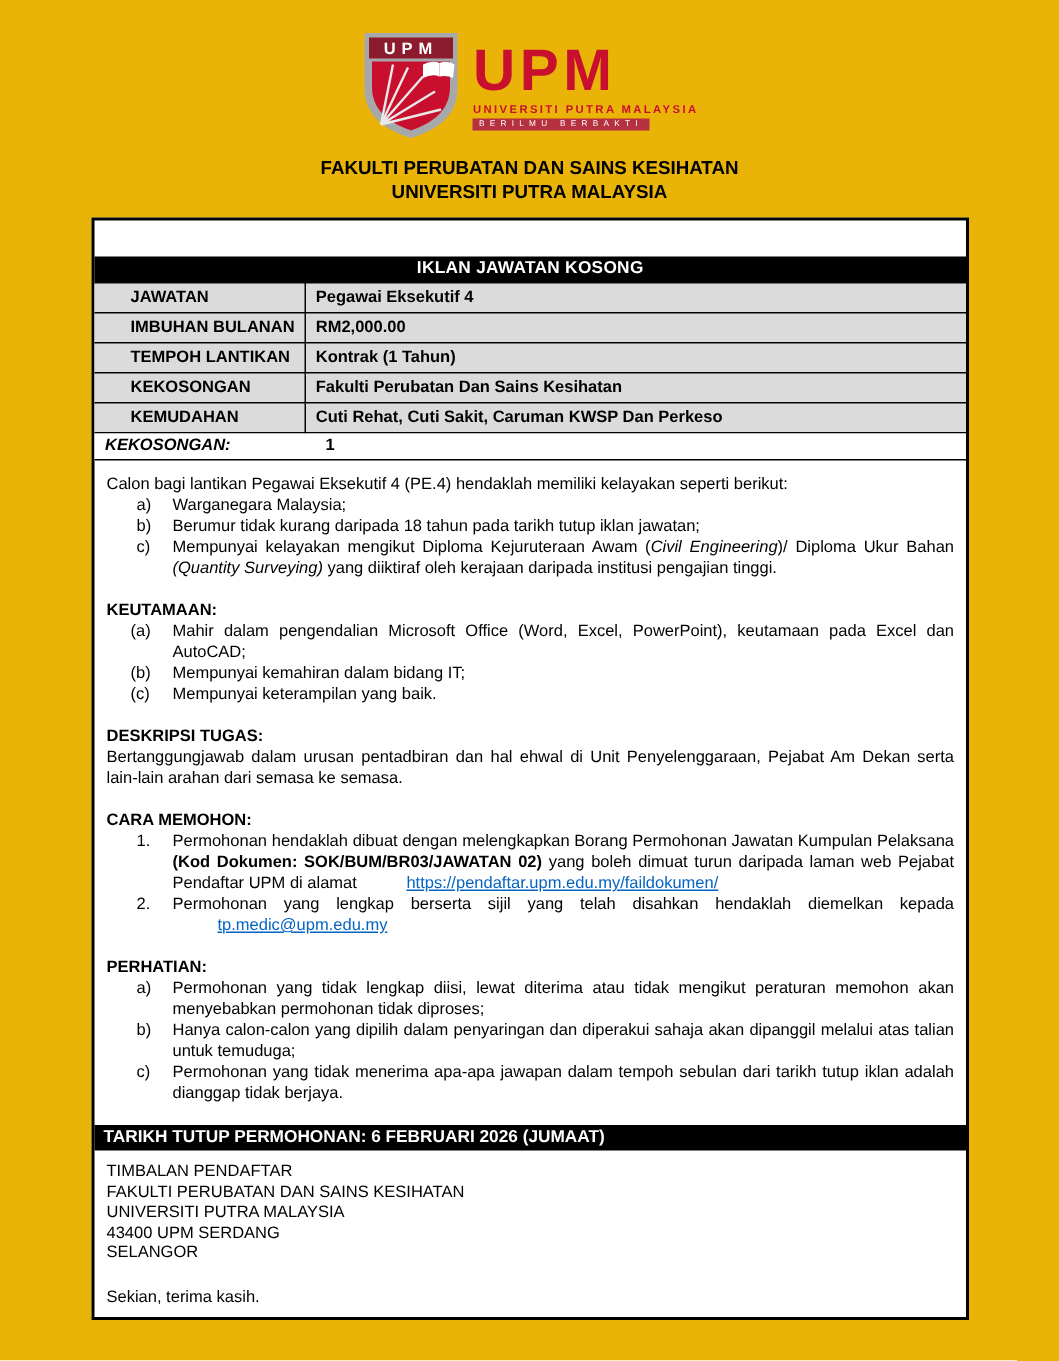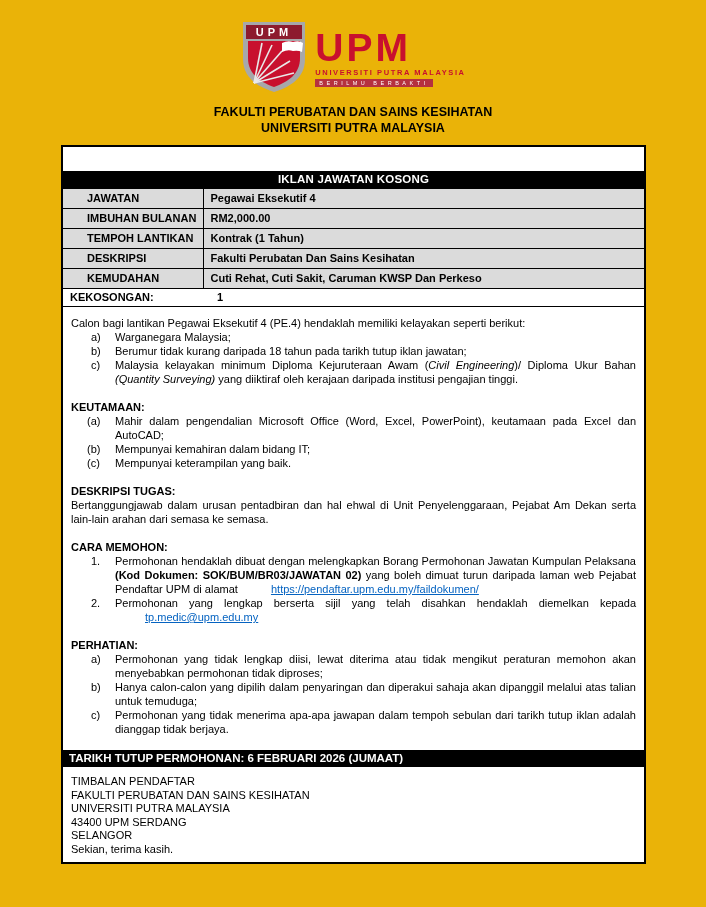--- a/index.html
+++ b/index.html
@@ -22,37 +22,37 @@
   .banner { background:#000; color:#fff; font-weight:bold; font-size:11.5px; line-height:15px; padding:1px 6px; }
   .banner.center { text-align:center; letter-spacing:0.2px;margin-top:24px; }
   
   table.details { width:100%; border-collapse:collapse; }
   table.details td { border:1px solid #000; font-size:11px; font-weight:bold; padding:3px 6px 4px 7px; }
   table.details td.lbl { width:140px;padding-left:24px; }
   table.details tr { background:#dbdbdb; }
   table.details tr td { border-left:none; }
   table.details tr td:last-child { border-right:none; }
   .vacancy-row { display:flex; border-bottom:1px solid #000; font-size:11px; font-weight:bold; padding:2px 0 3px 0; background:#fff; }
-  .vacancy-row .vl { width:141px; padding-left:7px; }
+  .vacancy-row .vl { width:141px; padding-left:7px;font-style:italic; }
   .vacancy-row .vv { padding-left:13px; }
   
   .body-content { padding:9px 8px 4px 8px; font-size:11px; line-height:14px; }
   .sec { margin-bottom:14px; }
   .sec-h { font-weight:bold; }
   .just { text-align:justify; }
   .li { display:flex; }
   .li .mk { flex:0 0 24px; margin-left:20px; }
   .li .mk2 { flex:0 0 28px; margin-left:16px; }
   .li .tx { flex:1; }
   a.doc-link { color:#0563c1; text-decoration:underline;margin-left:30px; }
   .b { font-weight:bold; }
   .i { font-style:italic; }
   
   .footer-block { padding:8px 8px 6px 8px; font-size:11px; line-height:13.5px; }
-  .closing-line { margin-top:0; }
+  .closing-line { margin-top:16px; }
 </style>
 </head>
 <body>
 
 <div class="page">
 
   <div class="logo-row">
     <div class="shield-wrap">
       <svg width="68" height="73" viewBox="0 0 68 73" xmlns="http://www.w3.org/2000/svg">
         <path d="M3 1 h62 v37 c0 19 -15 28 -31 33 c-16 -5 -31 -14 -31 -33 z" fill="#a7a8aa"></path>
@@ -96,21 +96,21 @@
         </tr>
         <tr>
           <td class="lbl">IMBUHAN BULANAN</td>
           <td>RM2,000.00</td>
         </tr>
         <tr>
           <td class="lbl">TEMPOH LANTIKAN</td>
           <td>Kontrak (1 Tahun)</td>
         </tr>
         <tr>
-          <td class="lbl">DESKRIPSI</td>
+          <td class="lbl">KEKOSONGAN</td>
           <td>Fakulti Perubatan Dan Sains Kesihatan</td>
         </tr>
         <tr>
           <td class="lbl">KEMUDAHAN</td>
           <td>Cuti Rehat, Cuti Sakit, Caruman KWSP Dan Perkeso</td>
         </tr>
       </tbody>
     </table>
 
     <div class="vacancy-row">
@@ -125,21 +125,21 @@
         <div class="li">
           <span class="mk">a)</span>
           <span class="tx">Warganegara Malaysia;</span>
         </div>
         <div class="li">
           <span class="mk">b)</span>
           <span class="tx">Berumur tidak kurang daripada 18 tahun pada tarikh tutup iklan jawatan;</span>
         </div>
         <div class="li">
           <span class="mk">c)</span>
-          <span class="tx just"><span>Malaysia kelayakan minimum Diploma Kejuruteraan Awam (</span><span class="i">Civil Engineering</span><span>)/ Diploma Ukur Bahan </span><span class="i">(Quantity Surveying)</span><span> yang diiktiraf oleh kerajaan daripada institusi pengajian tinggi.</span></span>
+          <span class="tx just"><span>Mempunyai kelayakan mengikut Diploma Kejuruteraan Awam (</span><span class="i">Civil Engineering</span><span>)/ Diploma Ukur Bahan </span><span class="i">(Quantity Surveying)</span><span> yang diiktiraf oleh kerajaan daripada institusi pengajian tinggi.</span></span>
         </div>
       </div>
 
       <div class="sec">
         <div class="sec-h">KEUTAMAAN:</div>
         <div class="li">
           <span class="mk2">(a)</span>
           <span class="tx just">Mahir dalam pengendalian Microsoft Office (Word, Excel, PowerPoint), keutamaan pada Excel dan AutoCAD;</span>
         </div>
         <div class="li">

